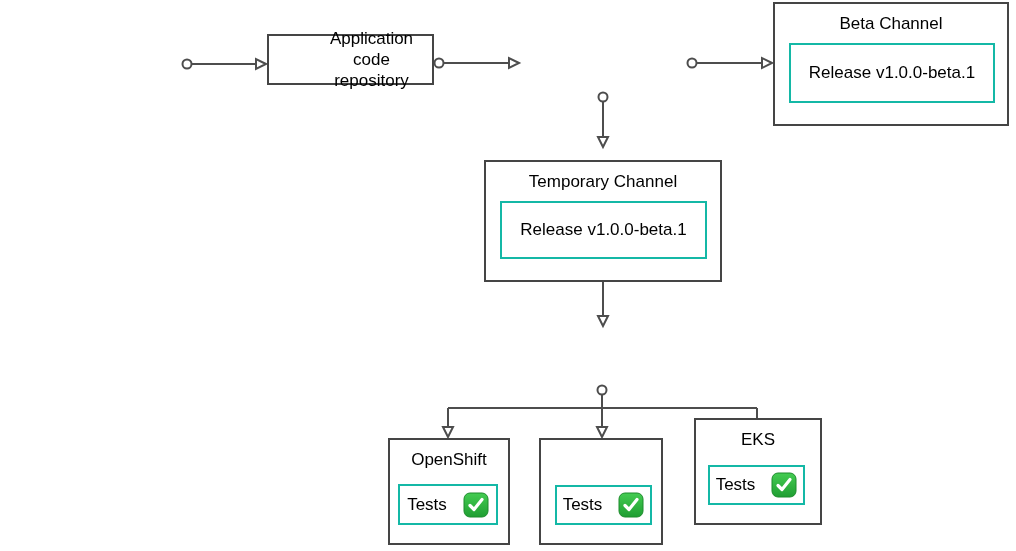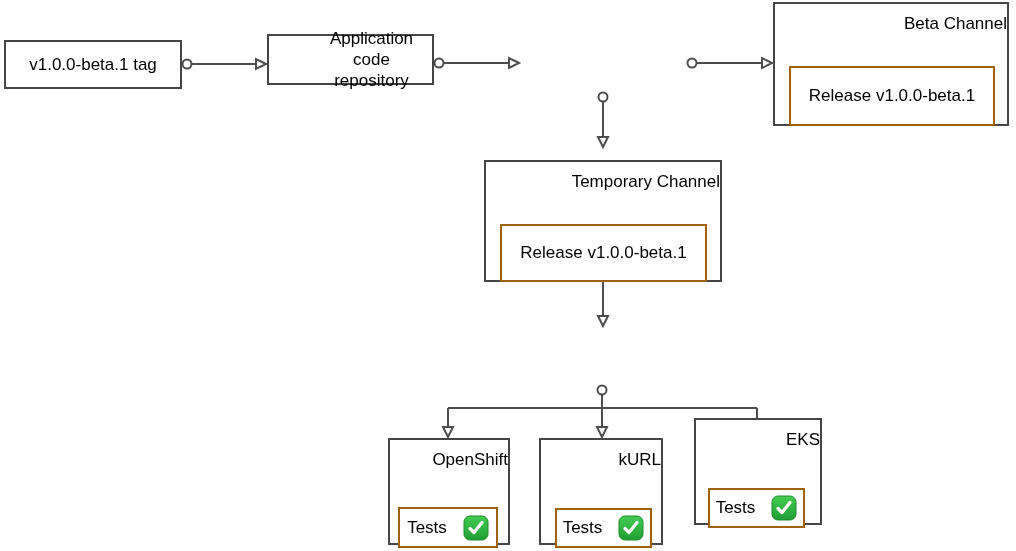--- a/index.html
+++ b/index.html
@@ -35,34 +35,33 @@
   }
   .container-node {
     position: absolute;
     box-sizing: border-box;
     background: #ffffff;
     border: 2px solid #454545;
   }
   .container-title {
     font-size: 17px;
     line-height: 21px;
-    text-align: right;
+    text-align: center;
     padding-top: 9px;
   }
   .inner-box {
     position: absolute;
     box-sizing: border-box;
     background: #ffffff;
-    border: 2px solid #a16207;
+    border: 2px solid #14b8a6;
     display: flex;
     align-items: center;
     justify-content: center;
     text-align: right;
     font-size: 17px;
-    margin-top: 23px;
   }
   .mono-label {
     font-family: "Liberation Mono", "DejaVu Sans Mono", monospace;
     font-weight: bold;
     font-size: 18px;
     letter-spacing: 0.5px;
   }
   .tests-box {
     gap: 16px;
   }
@@ -121,23 +120,20 @@
       <polygon points="519,63 509,58 509,68"></polygon>
       <polygon points="772,63 762,58 762,68"></polygon>
       <polygon points="603,147 598,137 608,137"></polygon>
       <polygon points="603,326 598,316 608,316"></polygon>
       <polygon points="448,437 443,427 453,427"></polygon>
       <polygon points="602,437 597,427 607,427"></polygon>
       <polygon points="757,437 752,427 762,427"></polygon>
     </g>
   </svg>
 
-  <div class="node" id="node-tag">
-    <span class="node-label">v1.0.0-beta.1 tag</span>
-  </div>
 
   <div class="node" id="node-app-repo">
     <span class="node-label">Application code
 repository</span>
   </div>
 
 
   <div class="container-node" id="node-beta">
     <div class="container-title">Beta Channel</div>
     <div class="inner-box">
@@ -164,21 +160,20 @@
               <stop offset="1" stop-color="#1f9e32"></stop>
           </linearGradient>
         </defs>
         <rect x="1" y="1" width="24" height="24" rx="6" fill="url(#g1)" stroke="#1d8c2c" stroke-width="1"></rect>
         <path d="M7 13.5 L11 17.5 L19 7.5" fill="none" stroke="#ffffff" stroke-width="3.2" stroke-linecap="round" stroke-linejoin="round"></path>
       </svg>
     </div>
   </div>
 
   <div class="container-node" id="node-kurl">
-    <div class="container-title">kURL</div>
     <div class="inner-box tests-box">
       <span>Tests</span>
       <svg class="check-icon" width="26" height="26" viewBox="0 0 26 26" xmlns="http://www.w3.org/2000/svg">
         <rect x="1" y="1" width="24" height="24" rx="6" fill="url(#g1)" stroke="#1d8c2c" stroke-width="1"></rect>
         <path d="M7 13.5 L11 17.5 L19 7.5" fill="none" stroke="#ffffff" stroke-width="3.2" stroke-linecap="round" stroke-linejoin="round"></path>
       </svg>
     </div>
   </div>
 
   <div class="container-node" id="node-eks">

